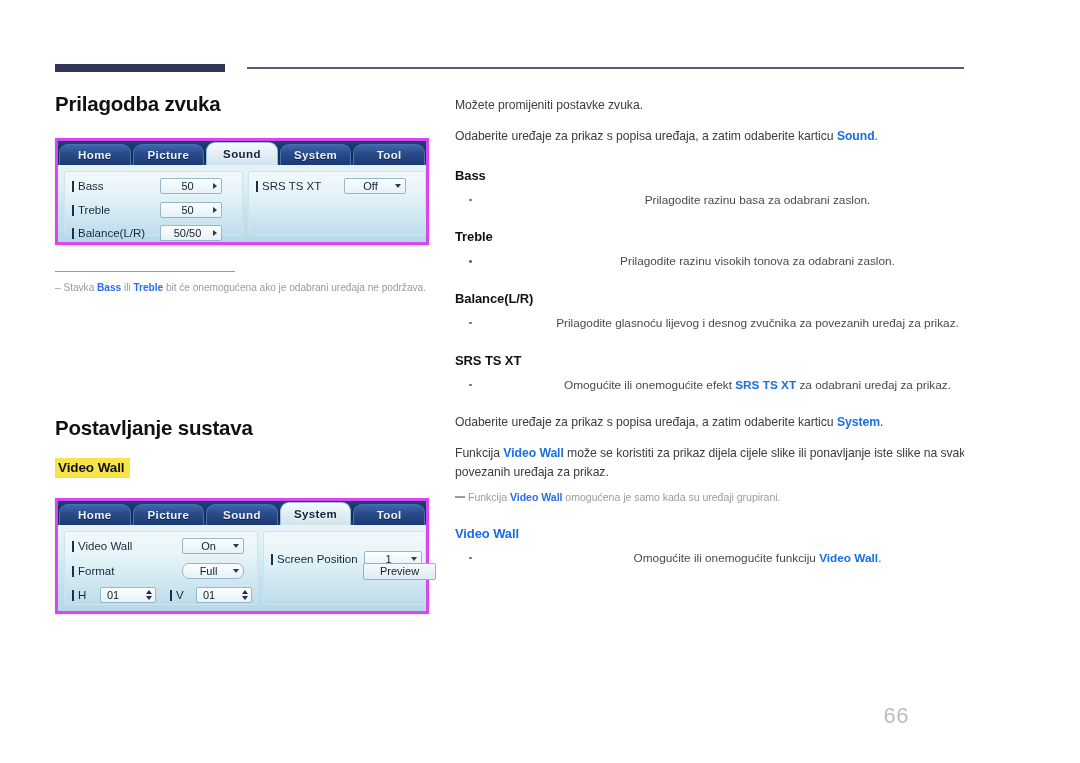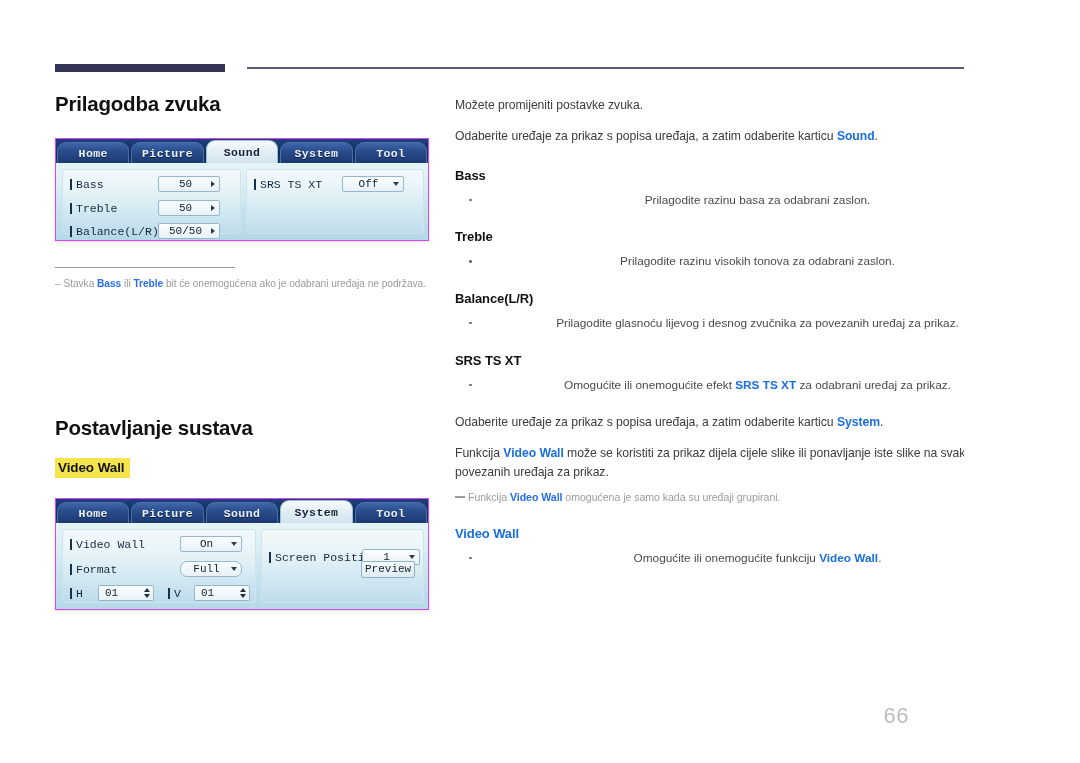--- a/index.html
+++ b/index.html
@@ -50,24 +50,23 @@
     font-size: 13.5px;
     font-weight: bold;
     padding: 2px 5px 3px 3px;
     margin-bottom: 20px;
     letter-spacing: -0.1px;
   }
 
   
   .osd {
     width: 374px;
-    border: 1px solid #d946ef;
+    border: 3px solid #d946ef;
     background: #ffffff;
     box-shadow: 0 1px 2px rgba(0,0,0,.12);
-    font-family: Liberation Mono, monospace;
   }
   .osd-tabs {
     position: relative;
     height: 24px;
     background: linear-gradient(to bottom, #1d3f7e 0%, #143464 45%, #0e2a55 55%, #16376b 100%);
     padding: 0;
     display: flex;
     align-items: flex-end;
   }
   .osd-tab {
@@ -173,21 +172,21 @@
   }
   .spin .dn {
     width: 0; height: 0;
     border-top: 4px solid #1d2f3e;
     border-left: 3.5px solid transparent;
     border-right: 3.5px solid transparent;
   }
   .btn-preview {
     display: inline-block;
     height: 17px; line-height: 15px;
-    padding: 0 3px;
+    padding: 0 16px;
     font-size: 11px;
     color: #13222f;
     background: linear-gradient(to bottom, #f5fbfd, #dcebf3);
     border: 1px solid #8fb2c8;
     border-radius: 2px;
   }
 
   
   .note-wrap { margin-top: 26px; }
   .note-rule { width: 180px; height: 1px; background: #9a9a9a; margin-bottom: 9px; }

